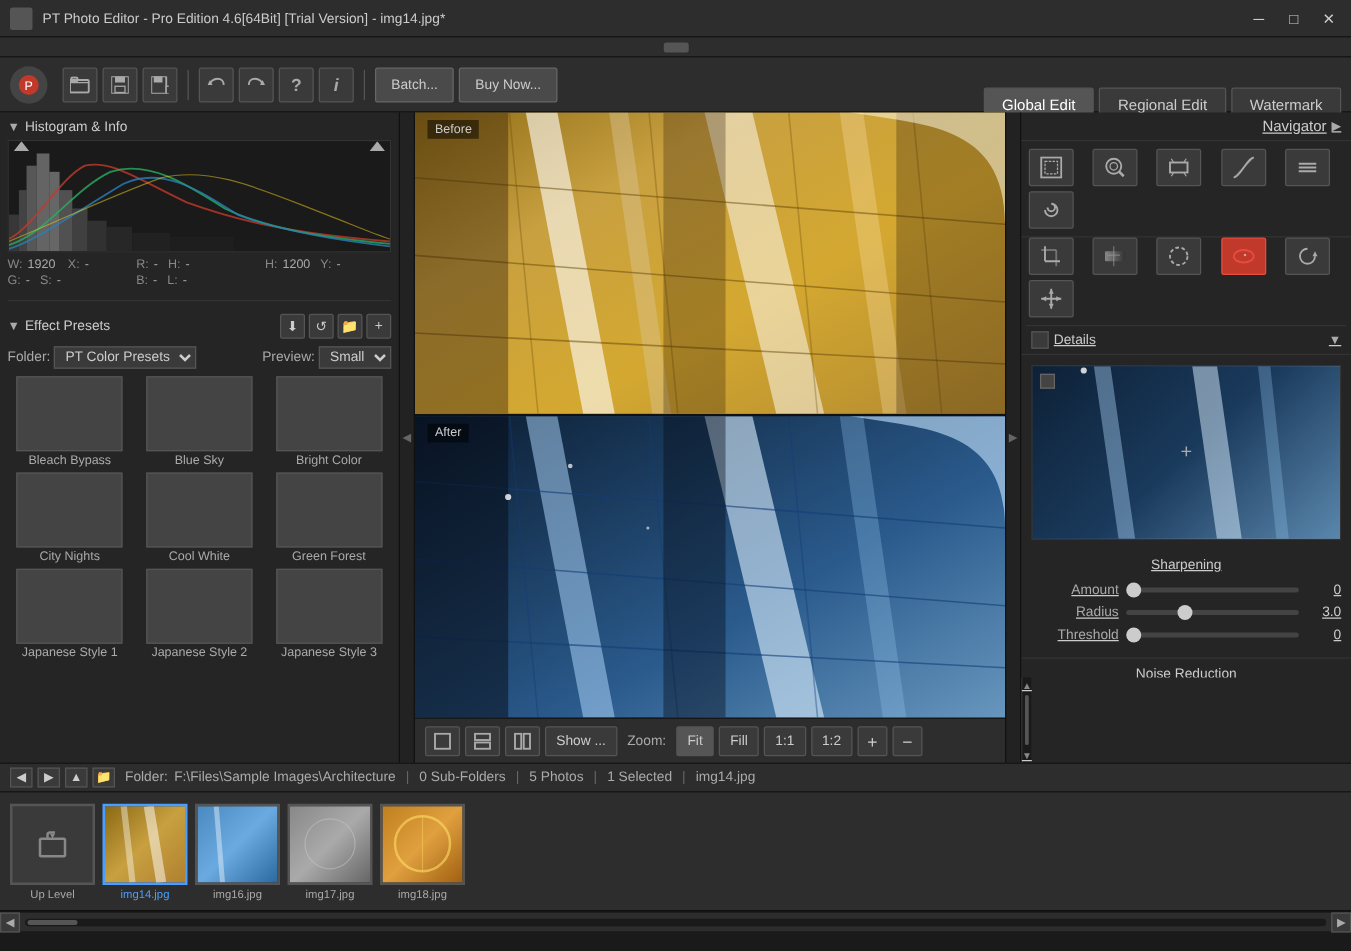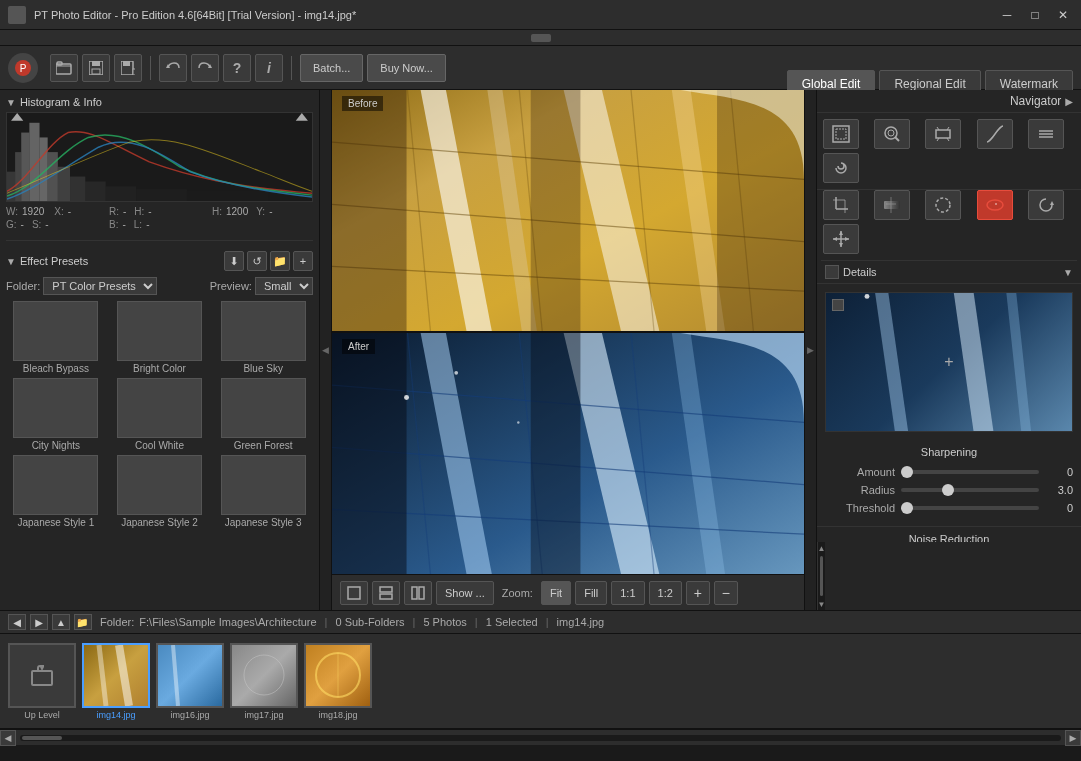--- a/index.html
+++ b/index.html
@@ -324,26 +324,26 @@
           </select>
         </div>
       </div>
       <div id="ep-grid">
 
         <div class="preset-item">
           <div class="preset-thumb pt-bleach"></div>
           <span class="preset-label">Bleach Bypass</span>
         </div>
         <div class="preset-item">
+          <div class="preset-thumb pt-bluesky"></div>
+          <span class="preset-label">Blue Sky</span>
+        </div>
+        <div class="preset-item">
           <div class="preset-thumb pt-bright"></div>
           <span class="preset-label">Bright Color</span>
-        </div>
-        <div class="preset-item">
-          <div class="preset-thumb pt-bluesky"></div>
-          <span class="preset-label">Blue Sky</span>
         </div>
 
         <div class="preset-item">
           <div class="preset-thumb pt-citynights"></div>
           <span class="preset-label">City Nights</span>
         </div>
         <div class="preset-item">
           <div class="preset-thumb pt-coolwhite"></div>
           <span class="preset-label">Cool White</span>
         </div>
@@ -473,21 +473,21 @@
       <button class="zoom-btn">1:2</button>
       <div class="zoom-icon">+</div>
       <div class="zoom-icon">−</div>
     </div>
   </div>
 
   <div style="width:12px;background:#222;border-left:1px solid #111;display:flex;align-items:center;justify-content:center;cursor:pointer;">
     <span style="color:#666;font-size:9px;">▶</span>
   </div>
 
-  <div id="right-panel" style="display:flex;flex-direction:column;">
+  <div id="right-panel" style="display:flex;flex-direction:column;text-decoration:underline;">
     <div id="right-panel-inner" style="flex:1;overflow-y:hidden;">
 
       <div id="nav-header">
         <span style="font-size:12px;color:#ccc;margin-right:4px;">Navigator</span>
         <span style="color:#aaa;font-size:10px;">▶</span>
       </div>
 
       <div id="tool-icons">
         <div class="tool-icon">
           <svg width="18" height="18" viewBox="0 0 18 18">

